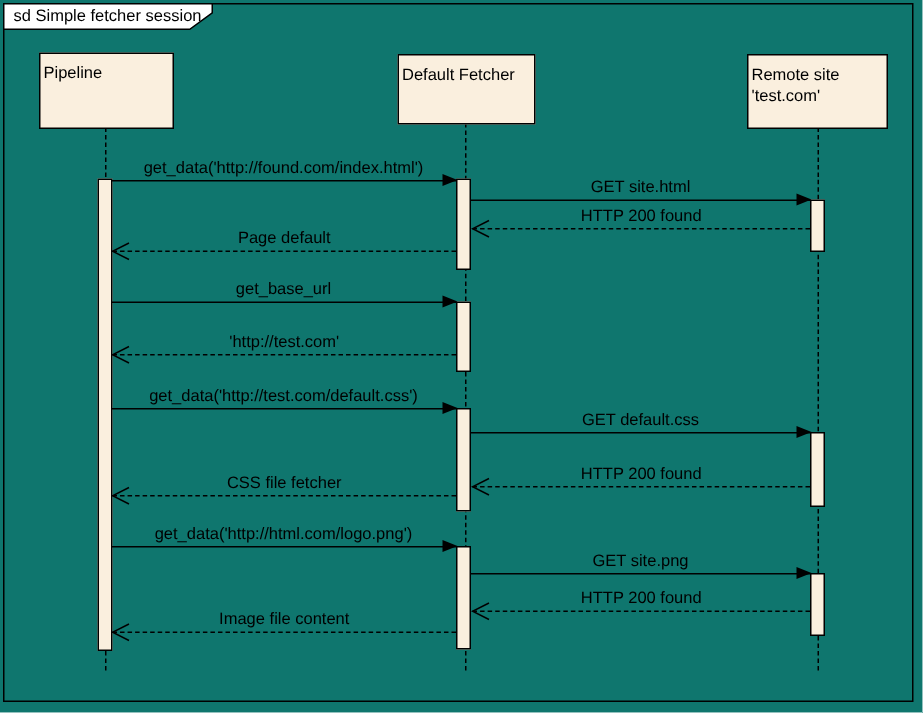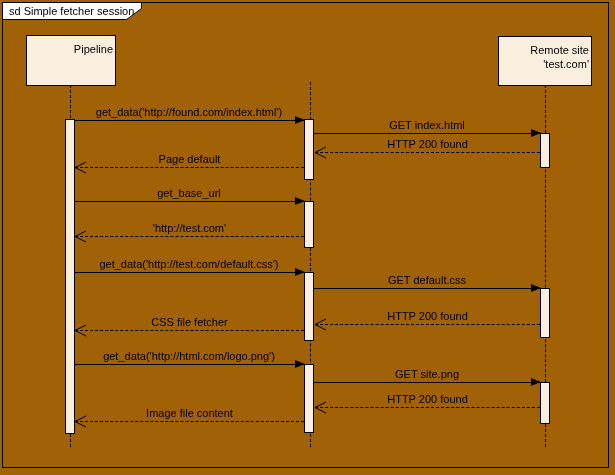--- a/index.html
+++ b/index.html
@@ -1,26 +1,26 @@
 <!DOCTYPE html>
 <html><head>
 <meta charset="utf-8">
 <style>
   html,body{margin:0;padding:0;background:#ffffff;}
   .stage{
-    position:relative;width:615px;height:475px;background:#a16207;overflow:hidden;
+    position:relative;width:615px;height:475px;background:#0f766e;overflow:hidden;
     font-family:"Liberation Sans","DejaVu Sans",sans-serif;font-size:11px;color:#000;
   }
   .frame{position:absolute;left:2px;top:2px;width:605px;height:464px;border:1px solid #000;}
   .tab{position:absolute;left:2px;top:2px;}
   .tab-title{position:absolute;left:9px;top:5px;white-space:nowrap;}
   .lifeline{position:absolute;width:0;border-left:1px dashed #000;}
   .head{
     position:absolute;background:#faefde;border:1px solid #000;box-sizing:border-box;
-    text-align:right;padding:6px 2px 0 2px;line-height:14px;
+    text-align:left;padding:6px 2px 0 2px;line-height:14px;
   }
   .bar{position:absolute;width:10px;background:#faefde;border:1px solid #000;box-sizing:border-box;}
   .msg{position:absolute;height:0;}
   .msg .line{position:absolute;left:0;right:0;top:0;height:0;border-top:1px solid #000;}
   .msg.ret .line{border-top:1px dashed #000;}
   .msg .label{position:absolute;left:0;right:0;bottom:2px;text-align:center;white-space:nowrap;}
   .head-fill{
     position:absolute;right:-1px;top:-4px;width:0;height:0;
     border-style:solid;border-width:4px 0 4px 10px;
     border-color:transparent transparent transparent #000;
@@ -36,40 +36,41 @@
   <svg class="tab" width="142" height="19">
     <polygon points="0.5,0.5 139.5,0.5 139.5,6.5 124.5,17.5 0.5,17.5" fill="#ffffff" stroke="#000000" stroke-width="1"></polygon>
   </svg>
   <span class="tab-title">sd Simple fetcher session</span>
 
   <div class="lifeline" style="left:70px;top:85px;height:362px;"></div>
   <div class="lifeline" style="left:310px;top:82px;height:365px;"></div>
   <div class="lifeline" style="left:545px;top:85px;height:362px;"></div>
 
   <div class="head" style="left:26px;top:35px;width:90px;height:51px;">Pipeline</div>
+  <div class="head" style="left:265px;top:36px;width:92px;height:47px;">Default Fetcher</div>
   <div class="head" style="left:498px;top:36px;width:94px;height:50px;">Remote site 'test.com'</div>
 
   <div class="bar" style="left:65px;top:119px;height:315px;"></div>
   <div class="bar" style="left:304px;top:119px;height:61px;"></div>
   <div class="bar" style="left:304px;top:201px;height:47px;"></div>
   <div class="bar" style="left:304px;top:272px;height:69px;"></div>
   <div class="bar" style="left:304px;top:364px;height:69px;"></div>
   <div class="bar" style="left:540px;top:133px;height:35px;"></div>
   <div class="bar" style="left:540px;top:288px;height:50px;"></div>
   <div class="bar" style="left:540px;top:382px;height:42px;"></div>
 
   <div class="msg" style="left:74px;top:120px;width:230px;">
     <div class="line"></div>
     <span class="label">get_data('http://found.com/index.html')</span>
     <span class="head-fill"></span>
   </div>
 
   <div class="msg" style="left:314px;top:133px;width:226px;">
     <div class="line"></div>
-    <span class="label">GET index.html</span>
+    <span class="label">GET site.html</span>
     <span class="head-fill"></span>
   </div>
 
   <div class="msg ret" style="left:315px;top:152px;width:225px;">
     <div class="line"></div>
     <span class="label">HTTP 200 found</span>
     <svg class="head-open" width="13" height="13">
         <path d="M12 1 L1 6.5 L12 12" fill="none" stroke="#000" stroke-width="1"></path>
       </svg>
   </div>

